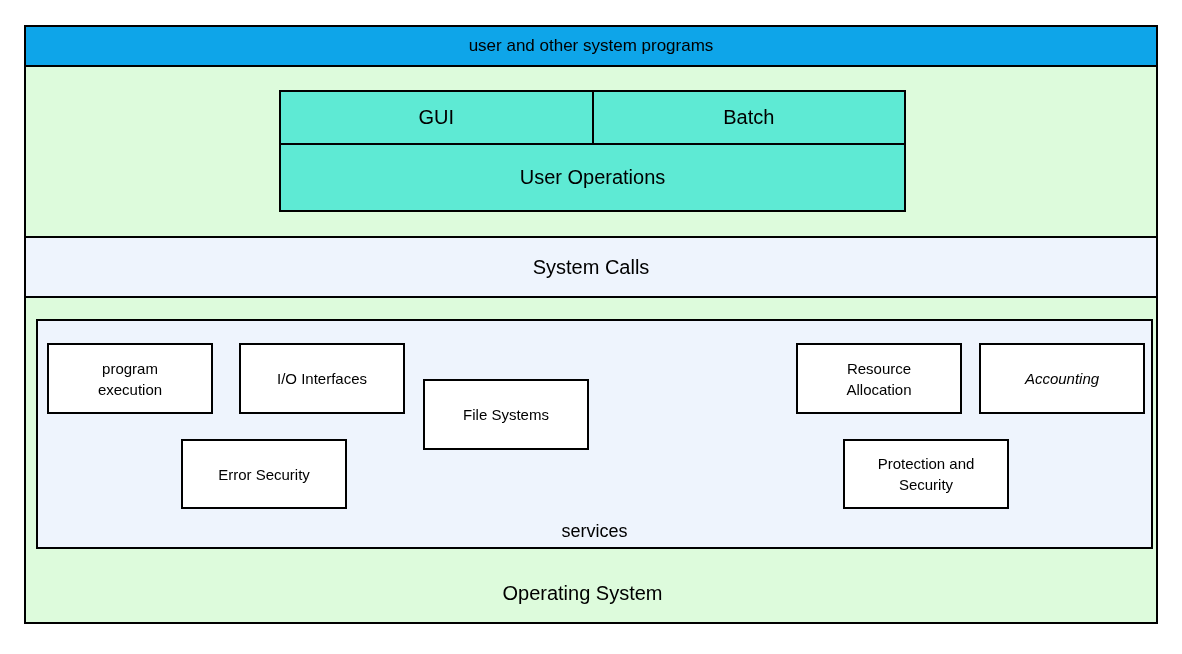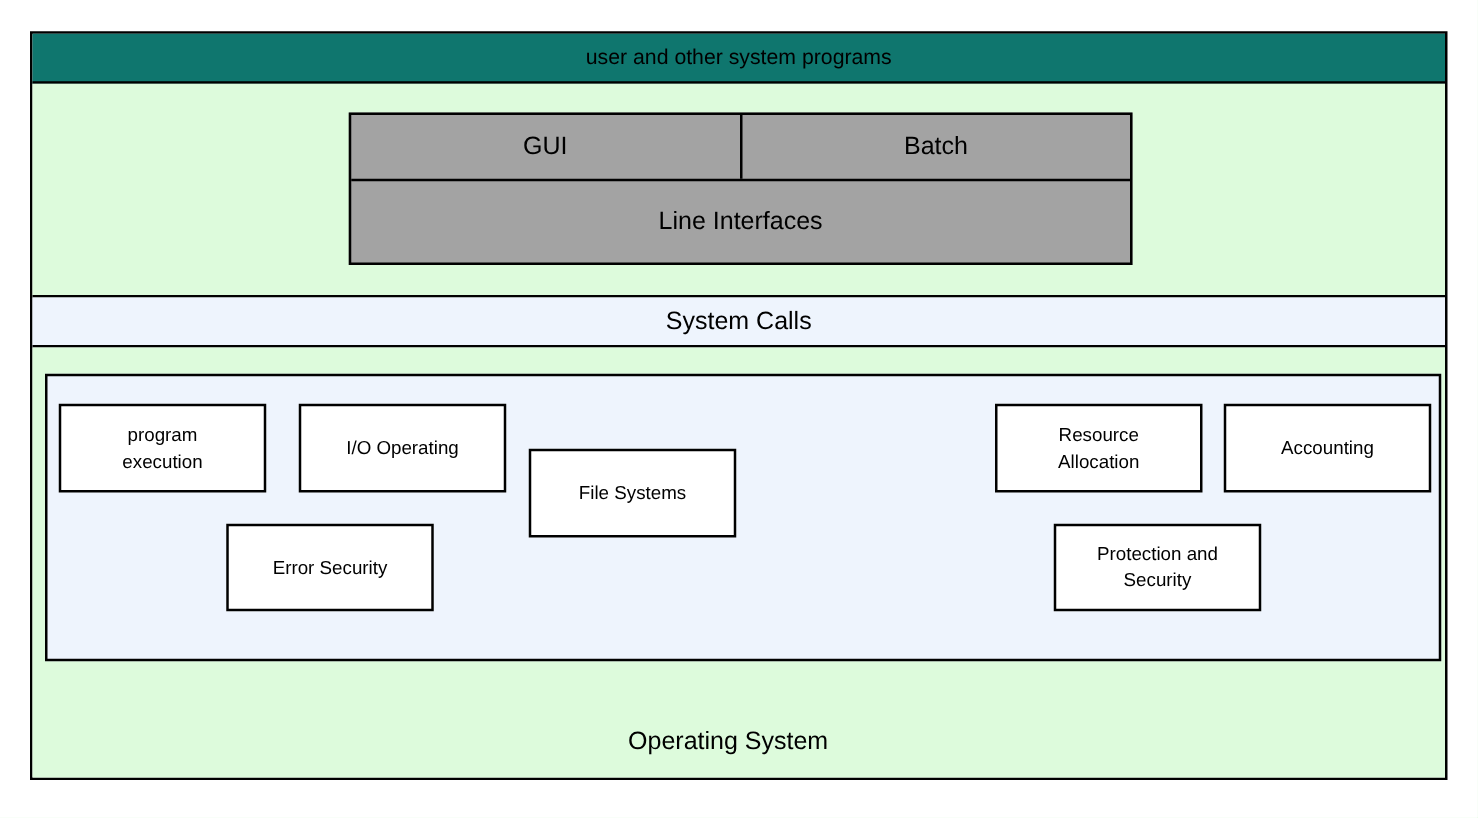--- a/index.html
+++ b/index.html
@@ -20,48 +20,48 @@
     left: 24px; top: 25px;
     width: 1134px; height: 599px;
     border: 2px solid #000;
     display: flex;
     flex-direction: column;
     background: #fff;
   }
   .band { position: relative; width: 100%; }
   .band-user {
     height: 40px;
-    background: #0f766e;
+    background: #0ea5e9;
     border-bottom: 2px solid #000;
     display: flex; align-items: center; justify-content: center;
     font-size: 17px;
   }
   .band-ui {
     height: 171px;
     background: #ddfbdc;
     border-bottom: 2px solid #000;
   }
   .band-sys {
-    height: 40px;
+    height: 60px;
     background: #eef4fd;
     border-bottom: 2px solid #000;
     display: flex; align-items: center; justify-content: center;
     font-size: 20px;
   }
   .band-os {
     flex: 1;
     background: #ddfbdc;
     padding-left: 41px;
   }
   .ui-table {
     position: absolute;
     left: 253px; top: 23px;
     width: 627px; height: 122px;
     border: 2px solid #000;
-    background: #a3a3a3;
+    background: #5eead4;
     display: flex;
     flex-direction: column;
   }
   .ui-row-top {
     height: 53px;
     border-bottom: 2px solid #000;
     display: flex;
   }
   .ui-cell {
     flex: 1;
@@ -120,57 +120,58 @@
       <div class="ui-table">
         <div class="ui-row-top">
           <div class="ui-cell">
             <span>GUI</span>
           </div>
           <div class="ui-cell">
             <span>Batch</span>
           </div>
         </div>
         <div class="ui-row-bottom">
-          <span>Line Interfaces</span>
+          <span>User Operations</span>
         </div>
       </div>
     </div>
 
     <div class="band band-sys">
       <span>System Calls</span>
     </div>
 
     <div class="band band-os">
       <div class="services">
 
         <div class="svc" style="left:9px;   top:22px;">
           <span>program
 execution</span>
         </div>
         <div class="svc" style="left:201px; top:22px;">
-          <span>I/O Operating</span>
+          <span>I/O Interfaces</span>
         </div>
         <div class="svc" style="left:385px; top:22px;margin-top:36px;">
           <span>File Systems</span>
         </div>
         <div class="svc" style="left:758px; top:22px;">
           <span>Resource
 Allocation</span>
         </div>
-        <div class="svc" style="left:941px; top:22px;">
+        <div class="svc" style="left:941px; top:22px;font-style:italic;">
           <span>Accounting</span>
         </div>
 
         <div class="svc svc-row2" style="left:143px; top:118px;">
           <span>Error Security</span>
         </div>
         <div class="svc svc-row2" style="left:805px; top:118px;">
           <span>Protection and
 Security</span>
         </div>
 
+        <div class="services-label">services</div>
       </div>
 
       <div class="os-label">Operating System</div>
     </div>
 
   </div>
 </div>
 
 </body></html>

